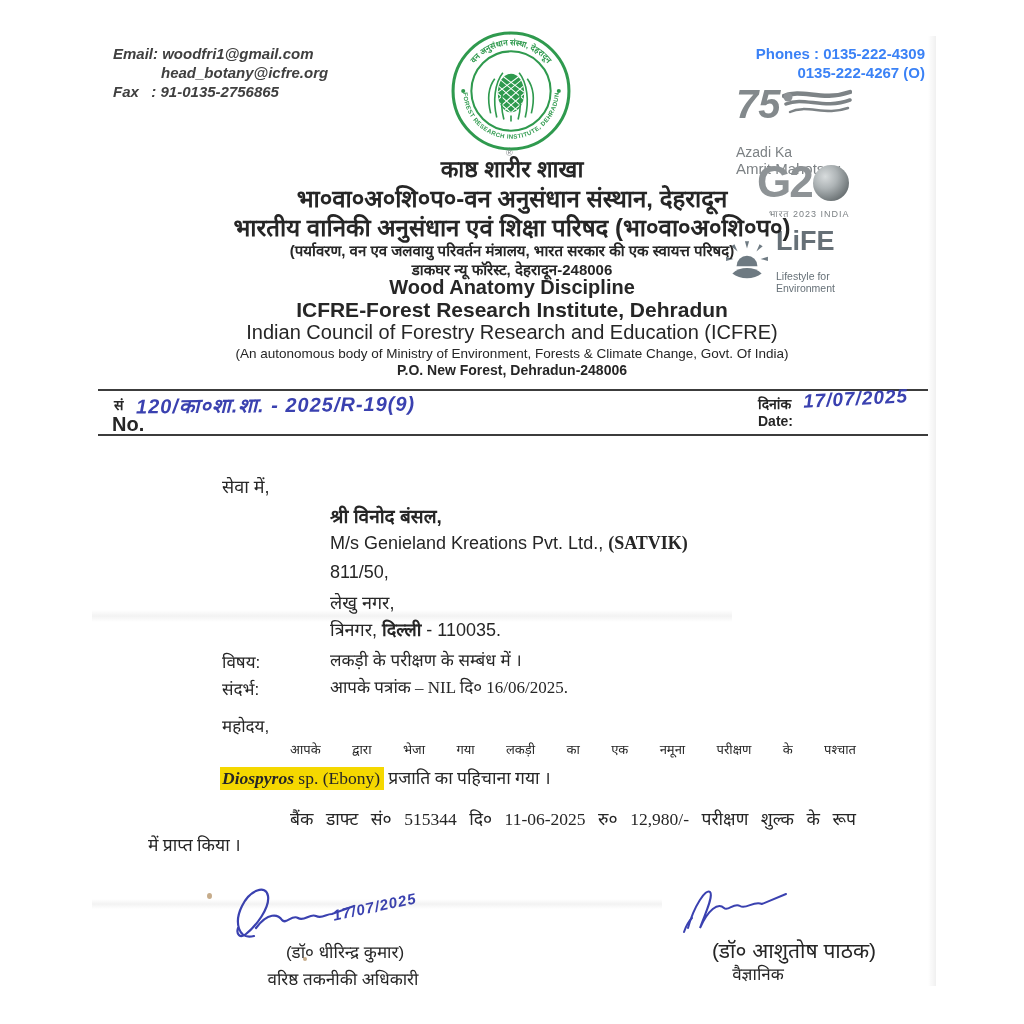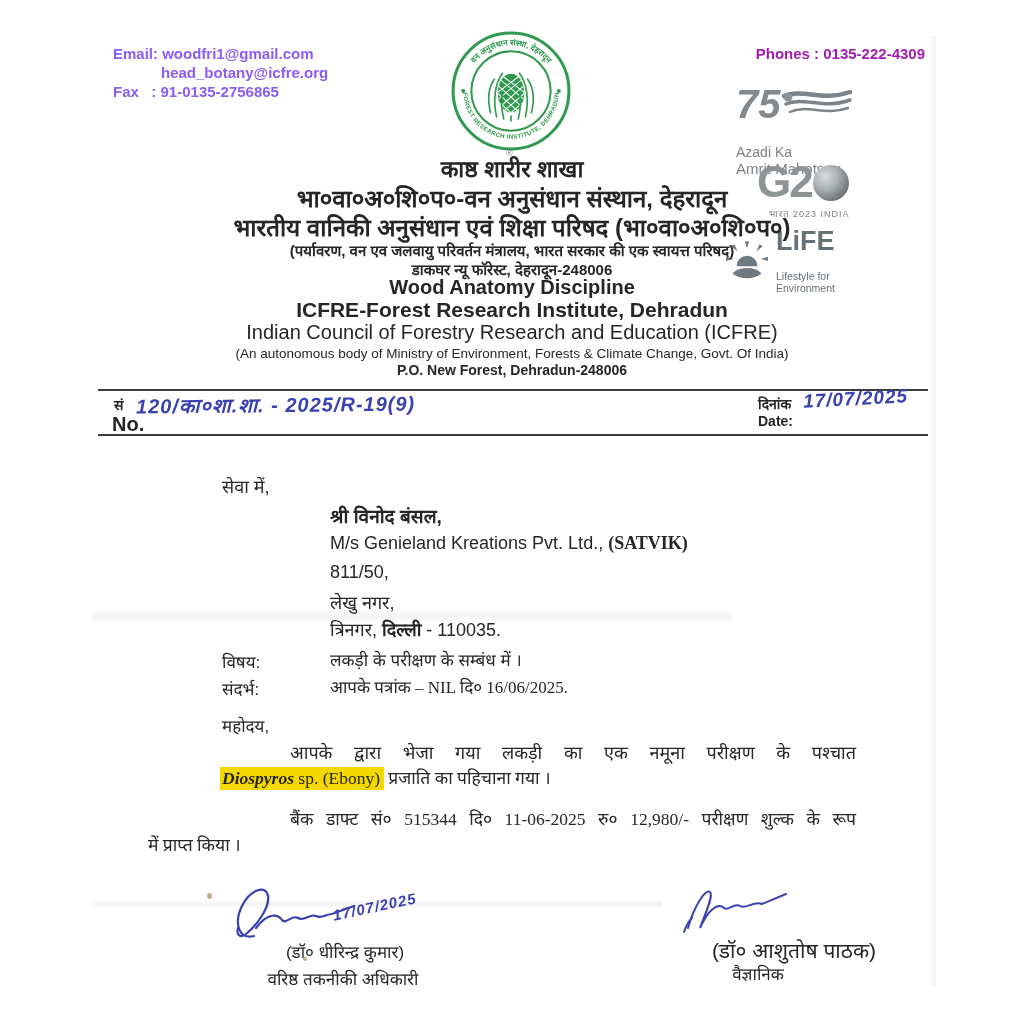--- a/index.html
+++ b/index.html
@@ -24,28 +24,29 @@
   .speck{position:absolute;border-radius:50%;background:rgba(151,104,44,0.55);}
   .g20-globe{
     display:inline-block;width:36px;height:36px;border-radius:50%;
     background:radial-gradient(circle at 34% 32%, #d8dcdd 0%, #aeb4b6 35%, #6d7476 75%, #565c5e 100%);
     vertical-align:-4px;margin-left:1px;
   }
 </style>
 </head>
 <body>
 
-<div class="abs" style="left:113px;top:44px;font-size:15px;font-weight:600;line-height:19px;color:#8b5cf6;">
+<div class="abs" style="left:113px;top:44px;font-size:15px;font-weight:600;line-height:19px;color:#404040;font-style:italic;">
   <div>Email: woodfri1@gmail.com</div>
   <div style="margin-left:48px;">head_botany@icfre.org</div>
   <div style="white-space:pre;">Fax   : 91-0135-2756865</div>
 </div>
 
-<div class="abs" style="left:700px;top:44px;width:225px;text-align:right;font-size:15px;font-weight:600;line-height:19px;color:#a21caf;">
+<div class="abs" style="left:700px;top:44px;width:225px;text-align:right;font-size:15px;font-weight:600;line-height:19px;color:#3b82f6;">
   <div>Phones : 0135-222-4309</div>
+  <div>0135-222-4267 (O)</div>
 </div>
 
 <div class="abs" style="left:450px;top:30px;width:122px;height:122px;">
   <svg viewBox="0 0 120 120" width="122" height="122">
     <circle cx="60" cy="60" r="57" fill="none" stroke="#2f9a4e" stroke-width="3"></circle>
     <circle cx="60" cy="60" r="39" fill="none" stroke="#2f9a4e" stroke-width="2"></circle>
     <path id="sealTop" d="M 15,60 A 45,45 0 0 1 105,60" fill="none"></path>
     <path id="sealBot" d="M 13,60 A 47,47 0 0 0 107,60" fill="none"></path>
     <text font-size="8" fill="#2f9a4e" font-weight="bold" font-family="Liberation Sans, sans-serif">
       <textPath href="#sealTop" startOffset="50%" text-anchor="middle">वन अनुसंधान संस्था, देहरादून</textPath>
@@ -151,21 +152,21 @@
 <div class="abs" style="left:330px;top:617px;font-size:18px;">
   <span>त्रिनगर, </span><span style="font-weight:700;">दिल्ली</span><span> - 110035.</span>
 </div>
 
 <div class="abs" style="left:222px;top:650px;font-size:17px;">विषय:</div>
 <div class="abs" style="left:330px;top:648px;font-size:17px;">लकड़ी के परीक्षण के सम्बंध में ।</div>
 <div class="abs" style="left:222px;top:677px;font-size:17px;">संदर्भ:</div>
 <div class="abs serif" style="left:330px;top:675px;font-size:17px;">आपके पत्रांक – NIL  दि० 16/06/2025.</div>
 
 <div class="abs" style="left:222px;top:714px;font-size:17px;">महोदय,</div>
-<div class="abs serif justline" style="left:290px;top:740px;width:566px;font-size:18px;">आपके द्वारा भेजा गया लकड़ी का एक नमूना  परीक्षण के पश्चात</div>
+<div class="abs serif justline" style="left:290px;top:740px;width:566px;font-size:13px;">आपके द्वारा भेजा गया लकड़ी का एक नमूना  परीक्षण के पश्चात</div>
 <div class="abs serif" style="left:220px;top:765px;font-size:17.5px;">
   <span class="highlight"><span style="font-weight:700;font-style:italic;">Diospyros</span><span> sp. (Ebony)</span></span><span> प्रजाति का पहिचाना गया ।</span>
 </div>
 <div class="abs serif justline" style="left:290px;top:806px;width:566px;font-size:17.5px;">बैंक डाफ्ट सं० 515344 दि० 11-06-2025 रु० 12,980/- परीक्षण शुल्क के रूप</div>
 <div class="abs serif" style="left:148px;top:832px;font-size:17.5px;">में प्राप्त किया ।</div>
 
 <svg class="abs" style="left:226px;top:878px;" width="230" height="72" viewBox="0 0 230 72">
   <g fill="none" stroke="#3a41b0" stroke-width="2.2" stroke-linecap="round">
     <path d="M28,58 C12,62 8,44 16,28 C24,12 40,6 42,18 C44,30 30,48 20,56 C14,61 10,56 12,50"></path>
     <path d="M30,50 C42,34 52,36 56,42 C60,47 66,36 72,40 C78,44 84,35 90,38 C96,41 100,36 106,36 L128,28"></path>

